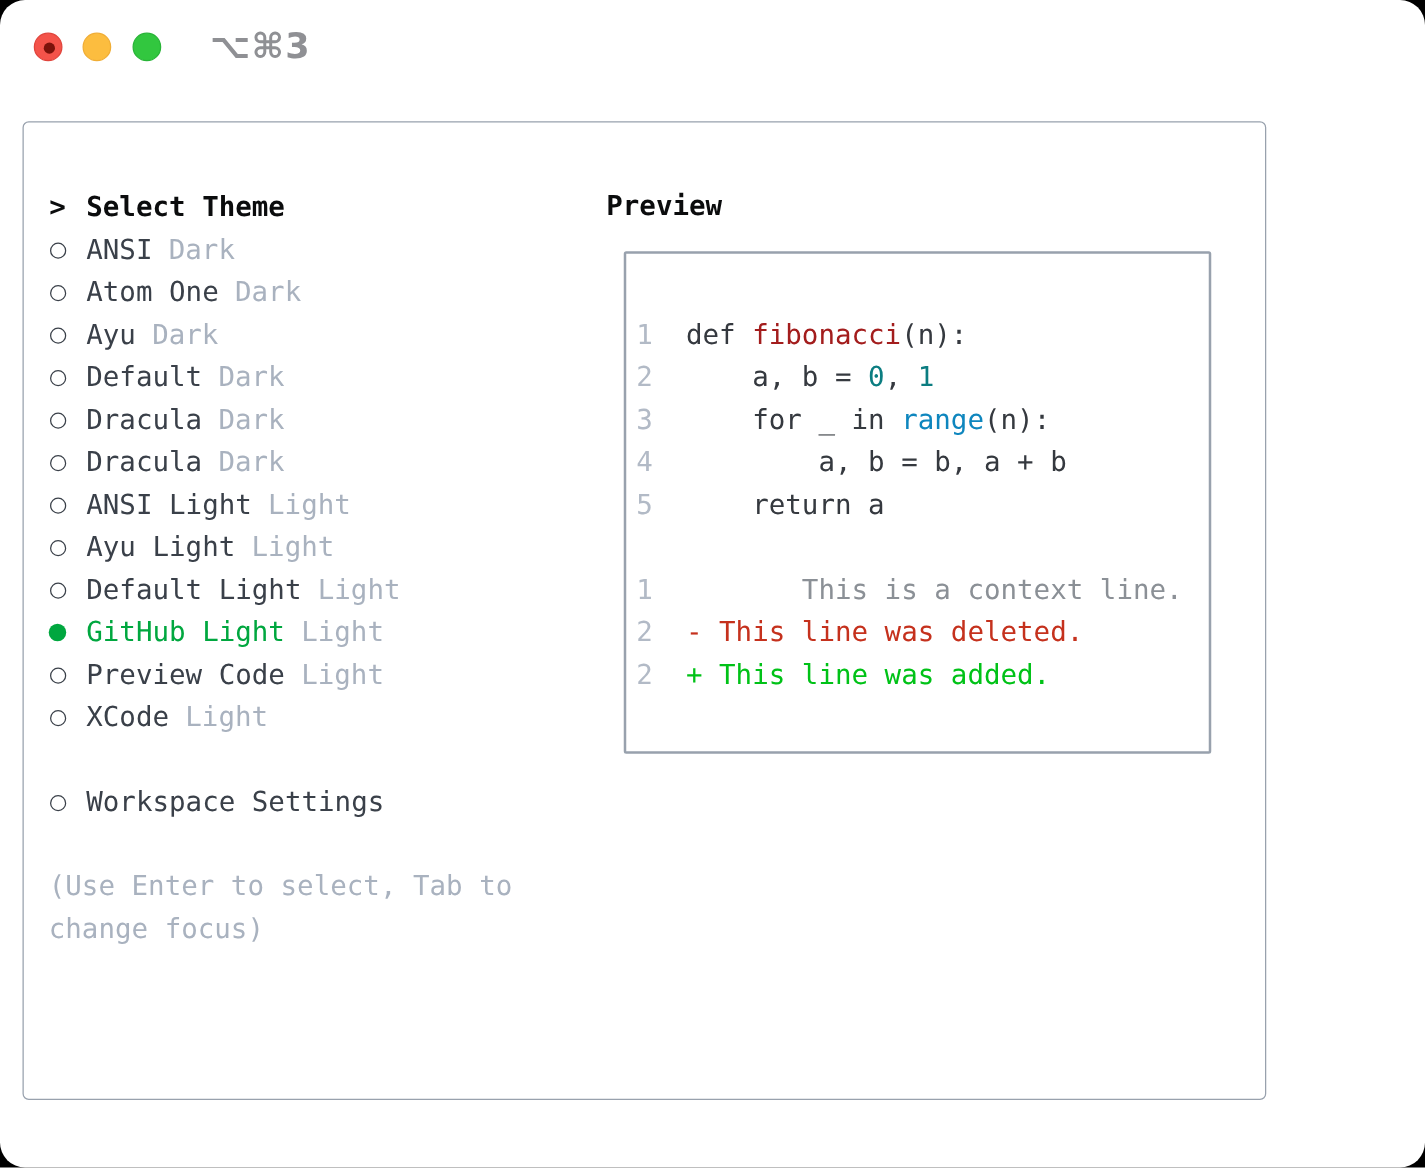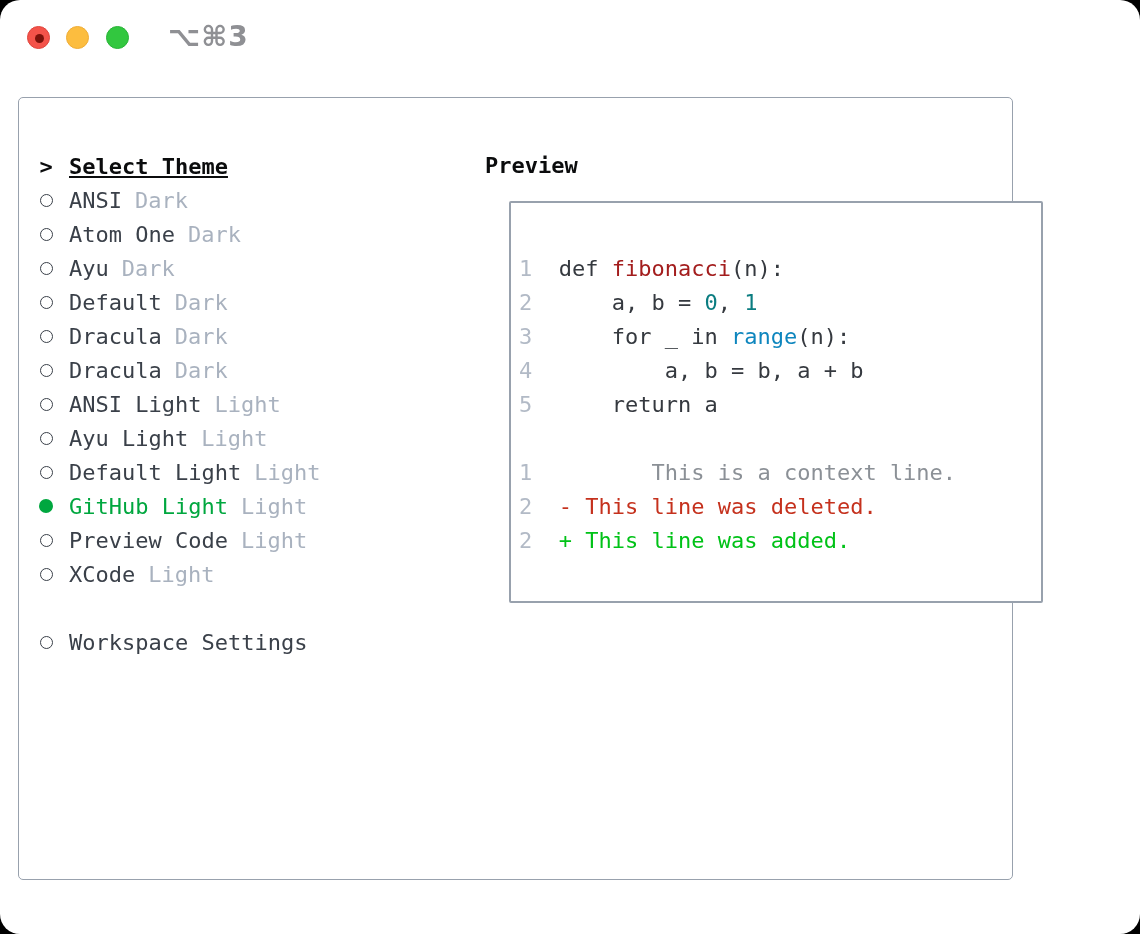--- a/index.html
+++ b/index.html
@@ -33,36 +33,36 @@
   
   .panel{
     position:absolute;left:18px;top:97px;width:995px;height:783px;
     box-sizing:border-box;border:1.5px solid var(--panel-border);
     border-radius:5px;background:#fff;
   }
   .left-col{position:absolute;left:20px;top:51px;font-size:22px;}
   .row{height:34px;display:flex;align-items:center;white-space:pre;}
   .marker-slot{width:14px;margin-right:16px;flex:0 0 14px;display:flex;align-items:center;justify-content:center;}
   .prefix{color:var(--header-text);font-weight:bold;}
-  .hdr{color:var(--header-text);font-weight:bold;text-decoration:underline;}
+  .hdr{color:var(--header-text);font-weight:bold;}
   .radio{width:13px;height:13px;border-radius:50%;border:1.5px solid var(--item-text);box-sizing:border-box;}
   .radio.filled{border:none;background:var(--accent-green);width:14px;height:14px;}
   .iname{color:var(--item-text);}
   .iname.selected{color:var(--accent-green);}
   .variant{color:var(--muted-text);margin-left:13px;}
   .apply-section{margin-top:34px;}
   .apply-hdr{padding-left:30px;color:#000;}
   .help{margin-top:34px;color:var(--muted-text);line-height:34px;}
   
   .preview-hdr{
     position:absolute;left:466px;top:51px;height:34px;line-height:34px;
     font-size:22px;font-weight:bold;color:var(--header-text);
   }
   .preview-box{
-    position:absolute;left:490px;top:103px;width:534px;height:402px;
+    position:absolute;left:480px;top:103px;width:470px;height:402px;
     box-sizing:border-box;border:2px solid var(--panel-border);border-radius:2px;background:#fff;
   }
   .preview-box pre{
     margin:0;padding:49px 0 0 8px;font-family:"DejaVu Sans Mono","Liberation Mono",monospace;
     font-size:22px;line-height:34px;white-space:pre;
   }
   .c-ln{color:var(--lineno-gray);}
   .c-code{color:var(--code-text);}
   .c-fn{color:var(--function-red);}
   .c-num{color:var(--number-teal);}
@@ -105,20 +105,24 @@
           <div class="row"><span class="marker-slot"><span class="radio"></span></span><span class="iname">Preview Code</span><span class="variant">Light</span></div>
           <div class="row"><span class="marker-slot"><span class="radio"></span></span><span class="iname">XCode</span><span class="variant">Light</span></div>
         </div>
 
       <div class="apply-section">
         <div id="apply-items">
             <div class="row"><span class="marker-slot"><span class="radio"></span></span><span class="iname">Workspace Settings</span></div>
           </div>
       </div>
 
+      <div class="help">
+        <div>(Use Enter to select, Tab to</div>
+        <div>change focus)</div>
+      </div>
     </div>
 
     <div class="preview-hdr">Preview</div>
 
     <div class="preview-box">
       <pre><code id="code-block"><span><span class="c-ln">1  </span><span class="c-code">def </span><span class="c-fn">fibonacci</span><span class="c-code">(n):</span></span>
 <span><span class="c-ln">2  </span><span class="c-code">    a, b = </span><span class="c-num">0</span><span class="c-code">, </span><span class="c-num">1</span></span>
 <span><span class="c-ln">3  </span><span class="c-code">    for _ in </span><span class="c-bi">range</span><span class="c-code">(n):</span></span>
 <span><span class="c-ln">4  </span><span class="c-code">        a, b = b, a + b</span></span>
 <span><span class="c-ln">5  </span><span class="c-code">    return a</span></span>

